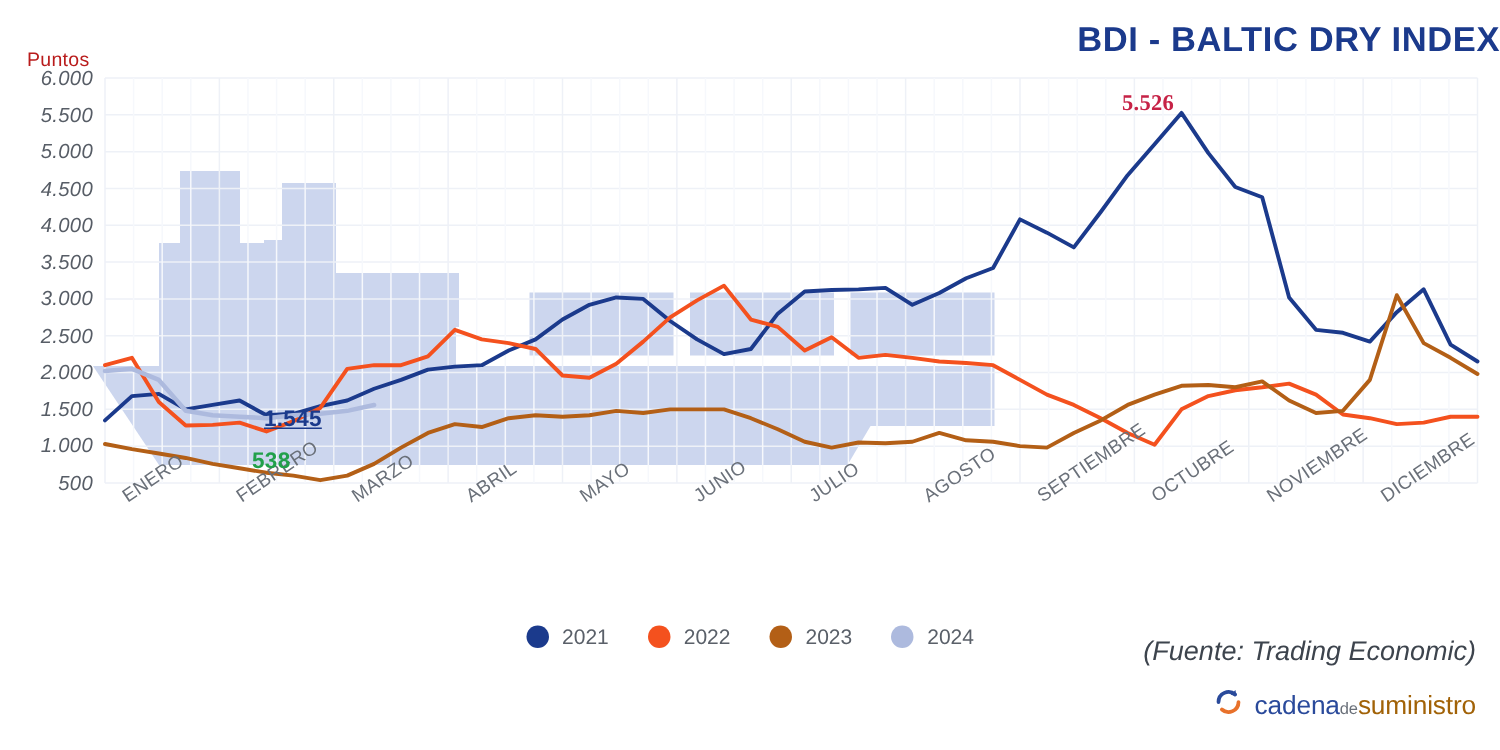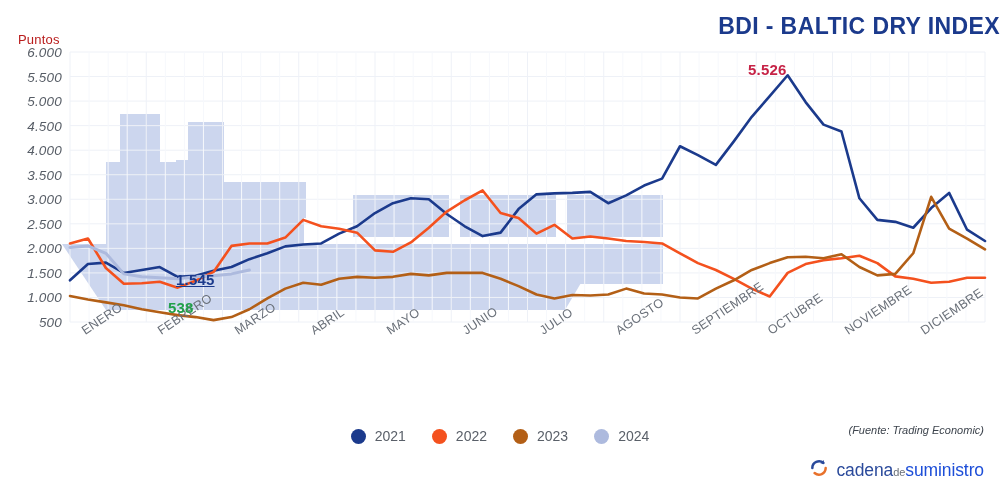--- a/index.html
+++ b/index.html
@@ -114,21 +114,20 @@
   
   .legend {
     position: absolute;
     top: 416px;
     left: 0;
     width: 1000px;
     display: flex;
     justify-content: center;
     align-items: center;
     gap: 26px;
-    margin-top: 12px;
   }
   .legend-item {
     display: flex;
     align-items: center;
     gap: 9px;
   }
   .legend-dot {
     width: 15px;
     height: 15px;
     border-radius: 50%;
@@ -145,42 +144,42 @@
     position: absolute;
     left: 28px;
     top: 460px;
     font-size: 12.5px;
     color: #4b5159;
   }
   .source {
     position: absolute;
     right: 16px;
     top: 424px;
-    font-size: 11px;
+    font-size: 18px;
     font-style: italic;
     color: #3d444d;
   }
   .brand {
     position: absolute;
     right: 16px;
     top: 458px;
     display: flex;
     align-items: center;
     gap: 7px;
   }
   .brand-text {
     font-size: 17.5px;
     color: #2a4a9b;
     letter-spacing: -.1px;
   }
   .brand-text .de {
     font-size: 11px;
     color: #6a7079;
   }
-  .brand-text .sum { color: #1d4ed8; }
+  .brand-text .sum { color: #a16207; }
 </style>
 </head>
 <body>
 
 <div id="root">
 
   <div class="chart-title">BDI - BALTIC DRY INDEX</div>
 
   <div class="axis-unit">Puntos</div>
 
@@ -299,21 +298,21 @@
       <div class="x-tick" style="left: 542.9px;">AGOSTO</div>
       <div class="x-tick" style="left: 619.15px;">SEPTIEMBRE</div>
       <div class="x-tick" style="left: 695.4px;">OCTUBRE</div>
       <div class="x-tick" style="left: 771.65px;">NOVIEMBRE</div>
       <div class="x-tick" style="left: 847.9px;">DICIEMBRE</div>
     </div>
 
   <div id="annot-layer">
       <div class="annot" style="left: 176px; top: 271px; color: rgb(27, 58, 140); text-decoration: underline;">1.545</div>
       <div class="annot" style="left: 168px; top: 299px; color: rgb(33, 160, 74);">538</div>
-      <div class="annot" style="left: 748px; top: 61px; color: rgb(198, 34, 70);">5.526</div>
+      <div class="annot" style="left: 748px; top: 61px; color: rgb(198, 34, 70); font-family: Liberation Serif, serif;">5.526</div>
     </div>
 
   <div class="legend" id="legend">
       <div class="legend-item">
         <span class="legend-dot" style="background: rgb(27, 58, 140);"></span>
         <span class="legend-label">2021</span>
       </div>
       <div class="legend-item">
         <span class="legend-dot" style="background: rgb(244, 81, 30);"></span>
         <span class="legend-label">2022</span>

